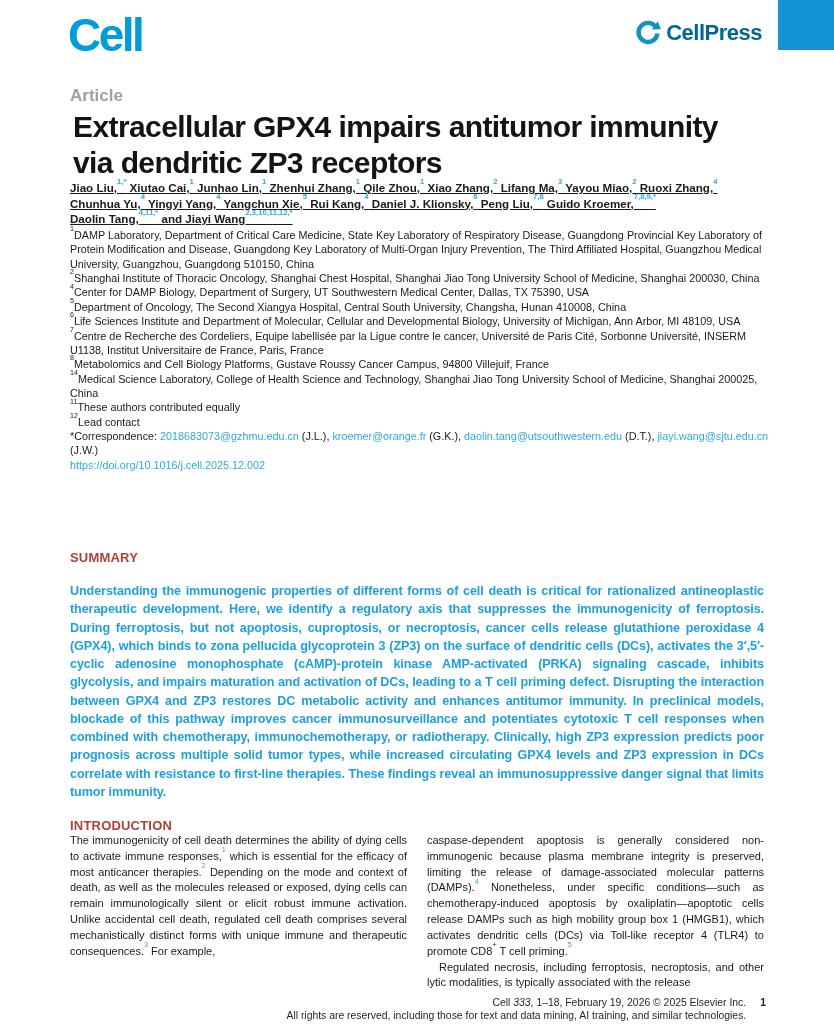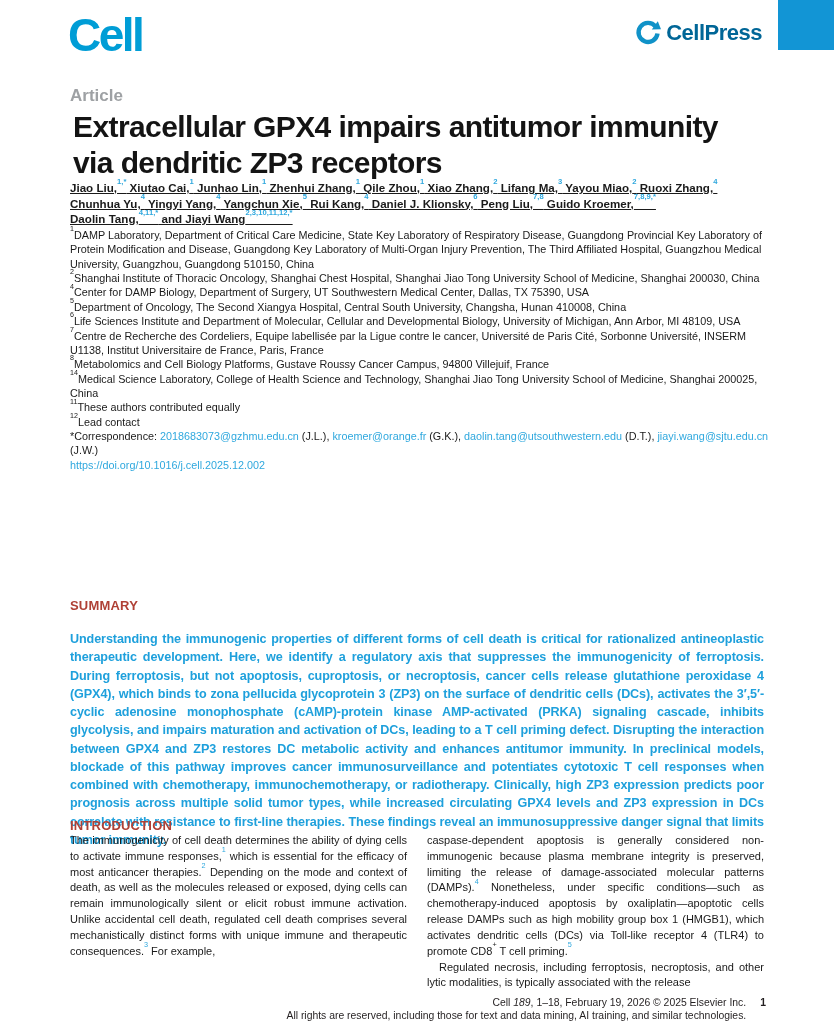--- a/index.html
+++ b/index.html
@@ -54,21 +54,21 @@
   sup { font-size: 66%; line-height: 0; position: relative; top: -0.45em; }
   .cite { color: var(--link-blue, #2FA8DE); font-weight: inherit; text-decoration: none; cursor: pointer; }
   .supb { color: inherit; }
   .front-matter {
     position: absolute; top: 228px; left: 70px; width: 700px;
     font-size: 10.8px; line-height: 1.33; color: #1a1a1a;
   }
   .affil { margin: 0; }
   .link { color: var(--link-blue, #2FA8DE); text-decoration: none; cursor: pointer; }
   
-  .summary { position: absolute; top: 550px; left: 70px; width: 694px; margin-top: 48px; }
+  .summary { position: absolute; top: 550px; left: 70px; width: 694px; }
   .sect {
     margin: 0; font-size: 13px; font-weight: bold; letter-spacing: 0.2px;
     color: var(--heading-red, #AF4035);
   }
   .summary-text {
     margin: 17px 0 0 0;
     font-size: 12.6px; font-weight: bold; line-height: 1.45;
     letter-spacing: -0.1px;
     text-align: justify;
     color: var(--summary-blue, #1EA0DC);
@@ -144,19 +144,19 @@
         </div>
       <div class="col" id="col-right">
           <p class="body-p">caspase-dependent apoptosis is generally considered non-immunogenic because plasma membrane integrity is preserved, limiting the release of damage-associated molecular patterns (DAMPs).<sup class="cite">4</sup> Nonetheless, under specific conditions—such as chemotherapy-induced apoptosis by oxaliplatin—apoptotic cells release DAMPs such as high mobility group box 1 (HMGB1), which activates dendritic cells (DCs) via Toll-like receptor 4 (TLR4) to promote CD8<sup class="supb">+</sup> T cell priming.<sup class="cite">5</sup></p>
           <p class="body-p indent">Regulated necrosis, including ferroptosis, necroptosis, and other lytic modalities, is typically associated with the release</p>
         </div>
     </div>
   </section>
 
   <footer class="page-footer">
     <div class="foot-lines">
-      <div><span>Cell </span><i>189</i><span>, 1–18, February 19, 2026 © 2025 Elsevier Inc.</span></div>
+      <div><span>Cell </span><i>333</i><span>, 1–18, February 19, 2026 © 2025 Elsevier Inc.</span></div>
       <div>All rights are reserved, including those for text and data mining, AI training, and similar technologies.</div>
     </div>
     <div class="page-num">1</div>
   </footer>
 
 </div>
 
 </body></html>

